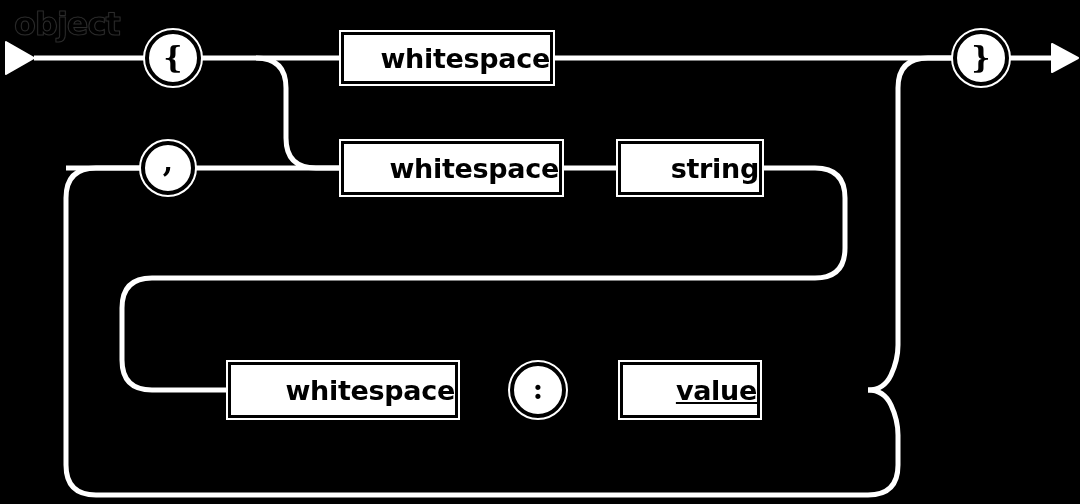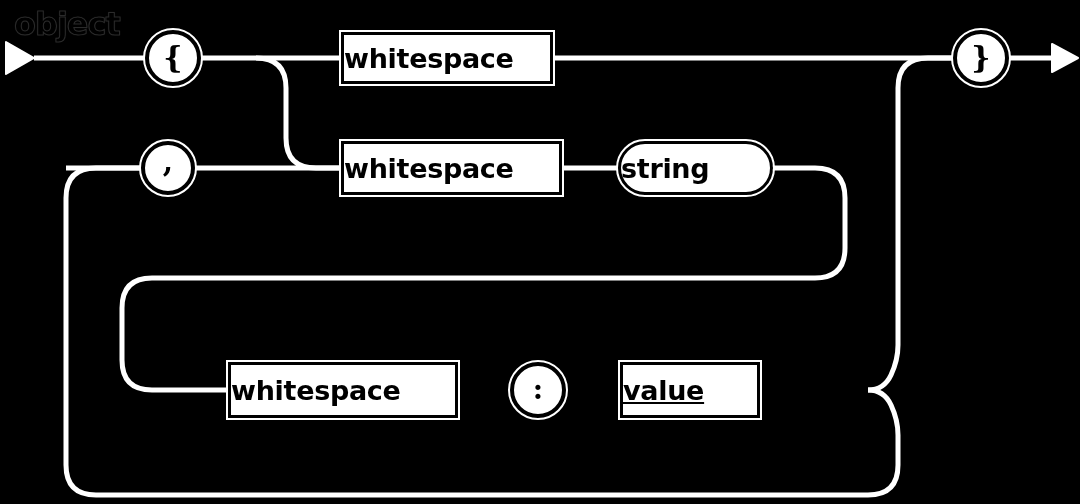--- a/index.html
+++ b/index.html
@@ -27,21 +27,21 @@
     height: 504px;
   }
   .node-box {
     position: absolute;
     box-sizing: border-box;
     background: #ffffff;
     border: 3px solid #000000;
     outline: 2px solid #ffffff;
     display: flex;
     align-items: center;
-    justify-content: flex-start;
+    justify-content: flex-end;
     color: #000000;
     font-weight: bold;
     font-family: "DejaVu Sans", sans-serif;
     letter-spacing: -0.3px;
   }
   .node-circle {
     position: absolute;
     box-sizing: border-box;
     background: #ffffff;
     border: 4px solid #000000;
@@ -125,21 +125,21 @@
   </div>
 
   <div class="node-circle" style="left:141px; top:141px; width:54px; height:54px; font-size:30px; line-height:0.6; padding-bottom:12px;">
     <span>,</span>
   </div>
 
   <div class="node-box" style="left:341px; top:141px; width:221px; height:54px; font-size:27px;">
     <span>whitespace</span>
   </div>
 
-  <div class="node-box" style="left:618px; top:141px; width:155px; height:54px; font-size:27px;border-radius:27px;">
+  <div class="node-box" style="left:618px; top:141px; width:144px; height:54px; font-size:27px;">
     <span>string</span>
   </div>
 
   <div class="node-box" style="left:228px; top:362px; width:230px; height:56px; font-size:27px;">
     <span>whitespace</span>
   </div>
 
   <div class="node-circle" style="left:510px; top:362px; width:56px; height:56px; font-size:28px; line-height:1;">
     <span>:</span>
   </div>

